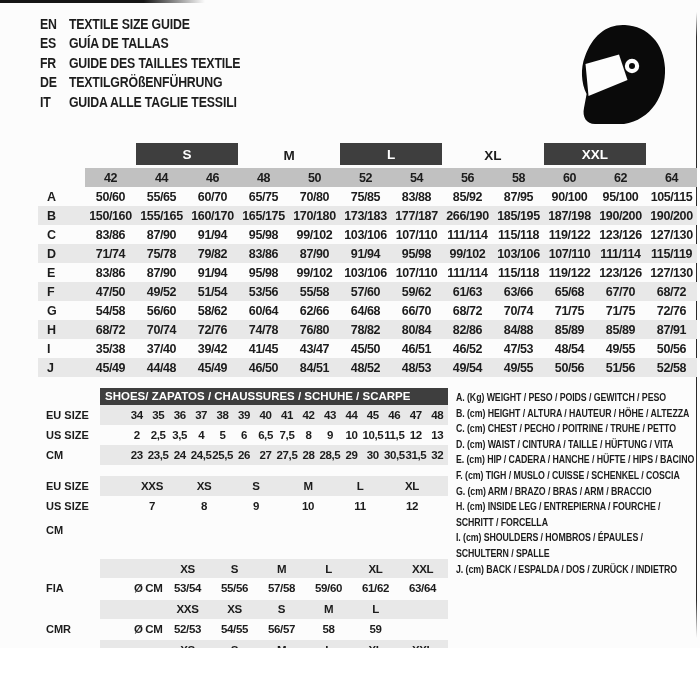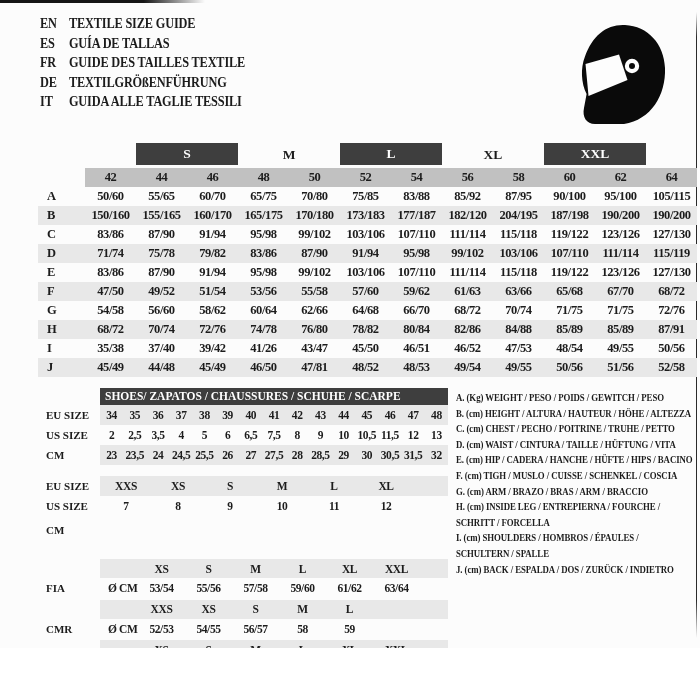--- a/index.html
+++ b/index.html
@@ -1,20 +1,20 @@
 <!DOCTYPE html>
 <html style="--page-bg: #fcfcfc; --dark-bar: #3e3e3e; --band-gray: #c1c1c1; --stripe-gray: #e8e8e8; --text: #1c1c1c; --icon-black: #0a0a0a;"><head>
 <meta charset="utf-8">
 <style>
   * { margin:0; padding:0; box-sizing:border-box; }
   html,body { background:#ffffff; }
   #page {
     position:relative; width:700px; height:648px; overflow:hidden;
     background:var(--page-bg,#fcfcfc);
-    font-family:Liberation Serif, serif;
+    font-family:Liberation Sans, sans-serif;
     color:var(--text,#1c1c1c);
   }
   
   .top-edge-line { position:absolute; left:0; top:0; width:205px; height:2.5px;
     background:linear-gradient(to right,#161616 70%, rgba(22,22,22,0)); }
   .right-edge-line { position:absolute; left:695.5px; top:12px; width:1.8px; height:626px;
     background:linear-gradient(to bottom, rgba(40,40,40,0), #2b2b2b 4%, #2b2b2b 94%, rgba(40,40,40,0)); }
 
   
   #language-list { position:absolute; left:40px; top:14px; transform:scaleX(.85); transform-origin:0 0; }
@@ -45,21 +45,21 @@
   #shoes-table  { top:388px; }
   #gloves-table { top:476px; }
   #helmet-table { top:559px; }
   .mini-header { margin-left:62px; height:17px; background:var(--dark-bar,#3e3e3e); color:#fff;
     font-size:11.5px; font-weight:700; line-height:17px; padding-left:5px; white-space:nowrap; }
   .mini-row { display:grid; grid-template-columns:62px 348px; height:20px; }
   #helmet-table .mini-row { height:19.3px; }
   .mini-row.gap  { margin-top:4px; }
   .mini-row.gap2 { margin-top:2px; }
   .mini-label { font-size:11px; font-weight:700; padding-left:8px; display:flex; align-items:center; }
-  .mini-cells { display:grid; height:100%; }
+  .mini-cells { display:grid; height:100%;padding-left:26px; }
   .mini-cells.gray { background:var(--stripe-gray,#e8e8e8); }
   .cols15 { grid-template-columns:repeat(15, 1fr); }
   .cols6  { grid-template-columns:repeat(6, 52px) 1fr; }
   .colsH  { grid-template-columns:38px repeat(6, 47px) 1fr; }
   .mcell { display:flex; align-items:center; justify-content:center;
     font-size:11.5px; font-weight:700; letter-spacing:-0.4px; white-space:nowrap; }
   .mcell.unit { justify-content:flex-start; padding-left:8px; }
 
   
   #legend { position:absolute; left:456px; top:390px; transform:scaleX(.8); transform-origin:0 0; }
@@ -137,22 +137,22 @@
       <div class="cell val" style="grid-area: 3 / 12;">95/100</div>
       <div class="cell val" style="grid-area: 3 / 13;">105/115</div>
       <div class="cell key stripe" style="grid-area: 4 / 1;">B</div>
       <div class="cell val stripe" style="grid-area: 4 / 2;">150/160</div>
       <div class="cell val stripe" style="grid-area: 4 / 3;">155/165</div>
       <div class="cell val stripe" style="grid-area: 4 / 4;">160/170</div>
       <div class="cell val stripe" style="grid-area: 4 / 5;">165/175</div>
       <div class="cell val stripe" style="grid-area: 4 / 6;">170/180</div>
       <div class="cell val stripe" style="grid-area: 4 / 7;">173/183</div>
       <div class="cell val stripe" style="grid-area: 4 / 8;">177/187</div>
-      <div class="cell val stripe" style="grid-area: 4 / 9;">182/120</div>
-      <div class="cell val stripe" style="grid-area: 4 / 10;">204/195</div>
+      <div class="cell val stripe" style="grid-area: 4 / 9;">266/190</div>
+      <div class="cell val stripe" style="grid-area: 4 / 10;">185/195</div>
       <div class="cell val stripe" style="grid-area: 4 / 11;">187/198</div>
       <div class="cell val stripe" style="grid-area: 4 / 12;">190/200</div>
       <div class="cell val stripe" style="grid-area: 4 / 13;">190/200</div>
       <div class="cell key" style="grid-area: 5 / 1;">C</div>
       <div class="cell val" style="grid-area: 5 / 2;">83/86</div>
       <div class="cell val" style="grid-area: 5 / 3;">87/90</div>
       <div class="cell val" style="grid-area: 5 / 4;">91/94</div>
       <div class="cell val" style="grid-area: 5 / 5;">95/98</div>
       <div class="cell val" style="grid-area: 5 / 6;">99/102</div>
       <div class="cell val" style="grid-area: 5 / 7;">103/106</div>
@@ -224,35 +224,35 @@
       <div class="cell val stripe" style="grid-area: 10 / 8;">80/84</div>
       <div class="cell val stripe" style="grid-area: 10 / 9;">82/86</div>
       <div class="cell val stripe" style="grid-area: 10 / 10;">84/88</div>
       <div class="cell val stripe" style="grid-area: 10 / 11;">85/89</div>
       <div class="cell val stripe" style="grid-area: 10 / 12;">85/89</div>
       <div class="cell val stripe" style="grid-area: 10 / 13;">87/91</div>
       <div class="cell key" style="grid-area: 11 / 1;">I</div>
       <div class="cell val" style="grid-area: 11 / 2;">35/38</div>
       <div class="cell val" style="grid-area: 11 / 3;">37/40</div>
       <div class="cell val" style="grid-area: 11 / 4;">39/42</div>
-      <div class="cell val" style="grid-area: 11 / 5;">41/26</div>
+      <div class="cell val" style="grid-area: 11 / 5;">41/45</div>
       <div class="cell val" style="grid-area: 11 / 6;">43/47</div>
       <div class="cell val" style="grid-area: 11 / 7;">45/50</div>
       <div class="cell val" style="grid-area: 11 / 8;">46/51</div>
       <div class="cell val" style="grid-area: 11 / 9;">46/52</div>
       <div class="cell val" style="grid-area: 11 / 10;">47/53</div>
       <div class="cell val" style="grid-area: 11 / 11;">48/54</div>
       <div class="cell val" style="grid-area: 11 / 12;">49/55</div>
       <div class="cell val" style="grid-area: 11 / 13;">50/56</div>
       <div class="cell key stripe" style="grid-area: 12 / 1;">J</div>
       <div class="cell val stripe" style="grid-area: 12 / 2;">45/49</div>
       <div class="cell val stripe" style="grid-area: 12 / 3;">44/48</div>
       <div class="cell val stripe" style="grid-area: 12 / 4;">45/49</div>
       <div class="cell val stripe" style="grid-area: 12 / 5;">46/50</div>
-      <div class="cell val stripe" style="grid-area: 12 / 6;">47/81</div>
+      <div class="cell val stripe" style="grid-area: 12 / 6;">84/51</div>
       <div class="cell val stripe" style="grid-area: 12 / 7;">48/52</div>
       <div class="cell val stripe" style="grid-area: 12 / 8;">48/53</div>
       <div class="cell val stripe" style="grid-area: 12 / 9;">49/54</div>
       <div class="cell val stripe" style="grid-area: 12 / 10;">49/55</div>
       <div class="cell val stripe" style="grid-area: 12 / 11;">50/56</div>
       <div class="cell val stripe" style="grid-area: 12 / 12;">51/56</div>
       <div class="cell val stripe" style="grid-area: 12 / 13;">52/58</div>
     </div>
 
   <section class="mini-table" id="shoes-table">

